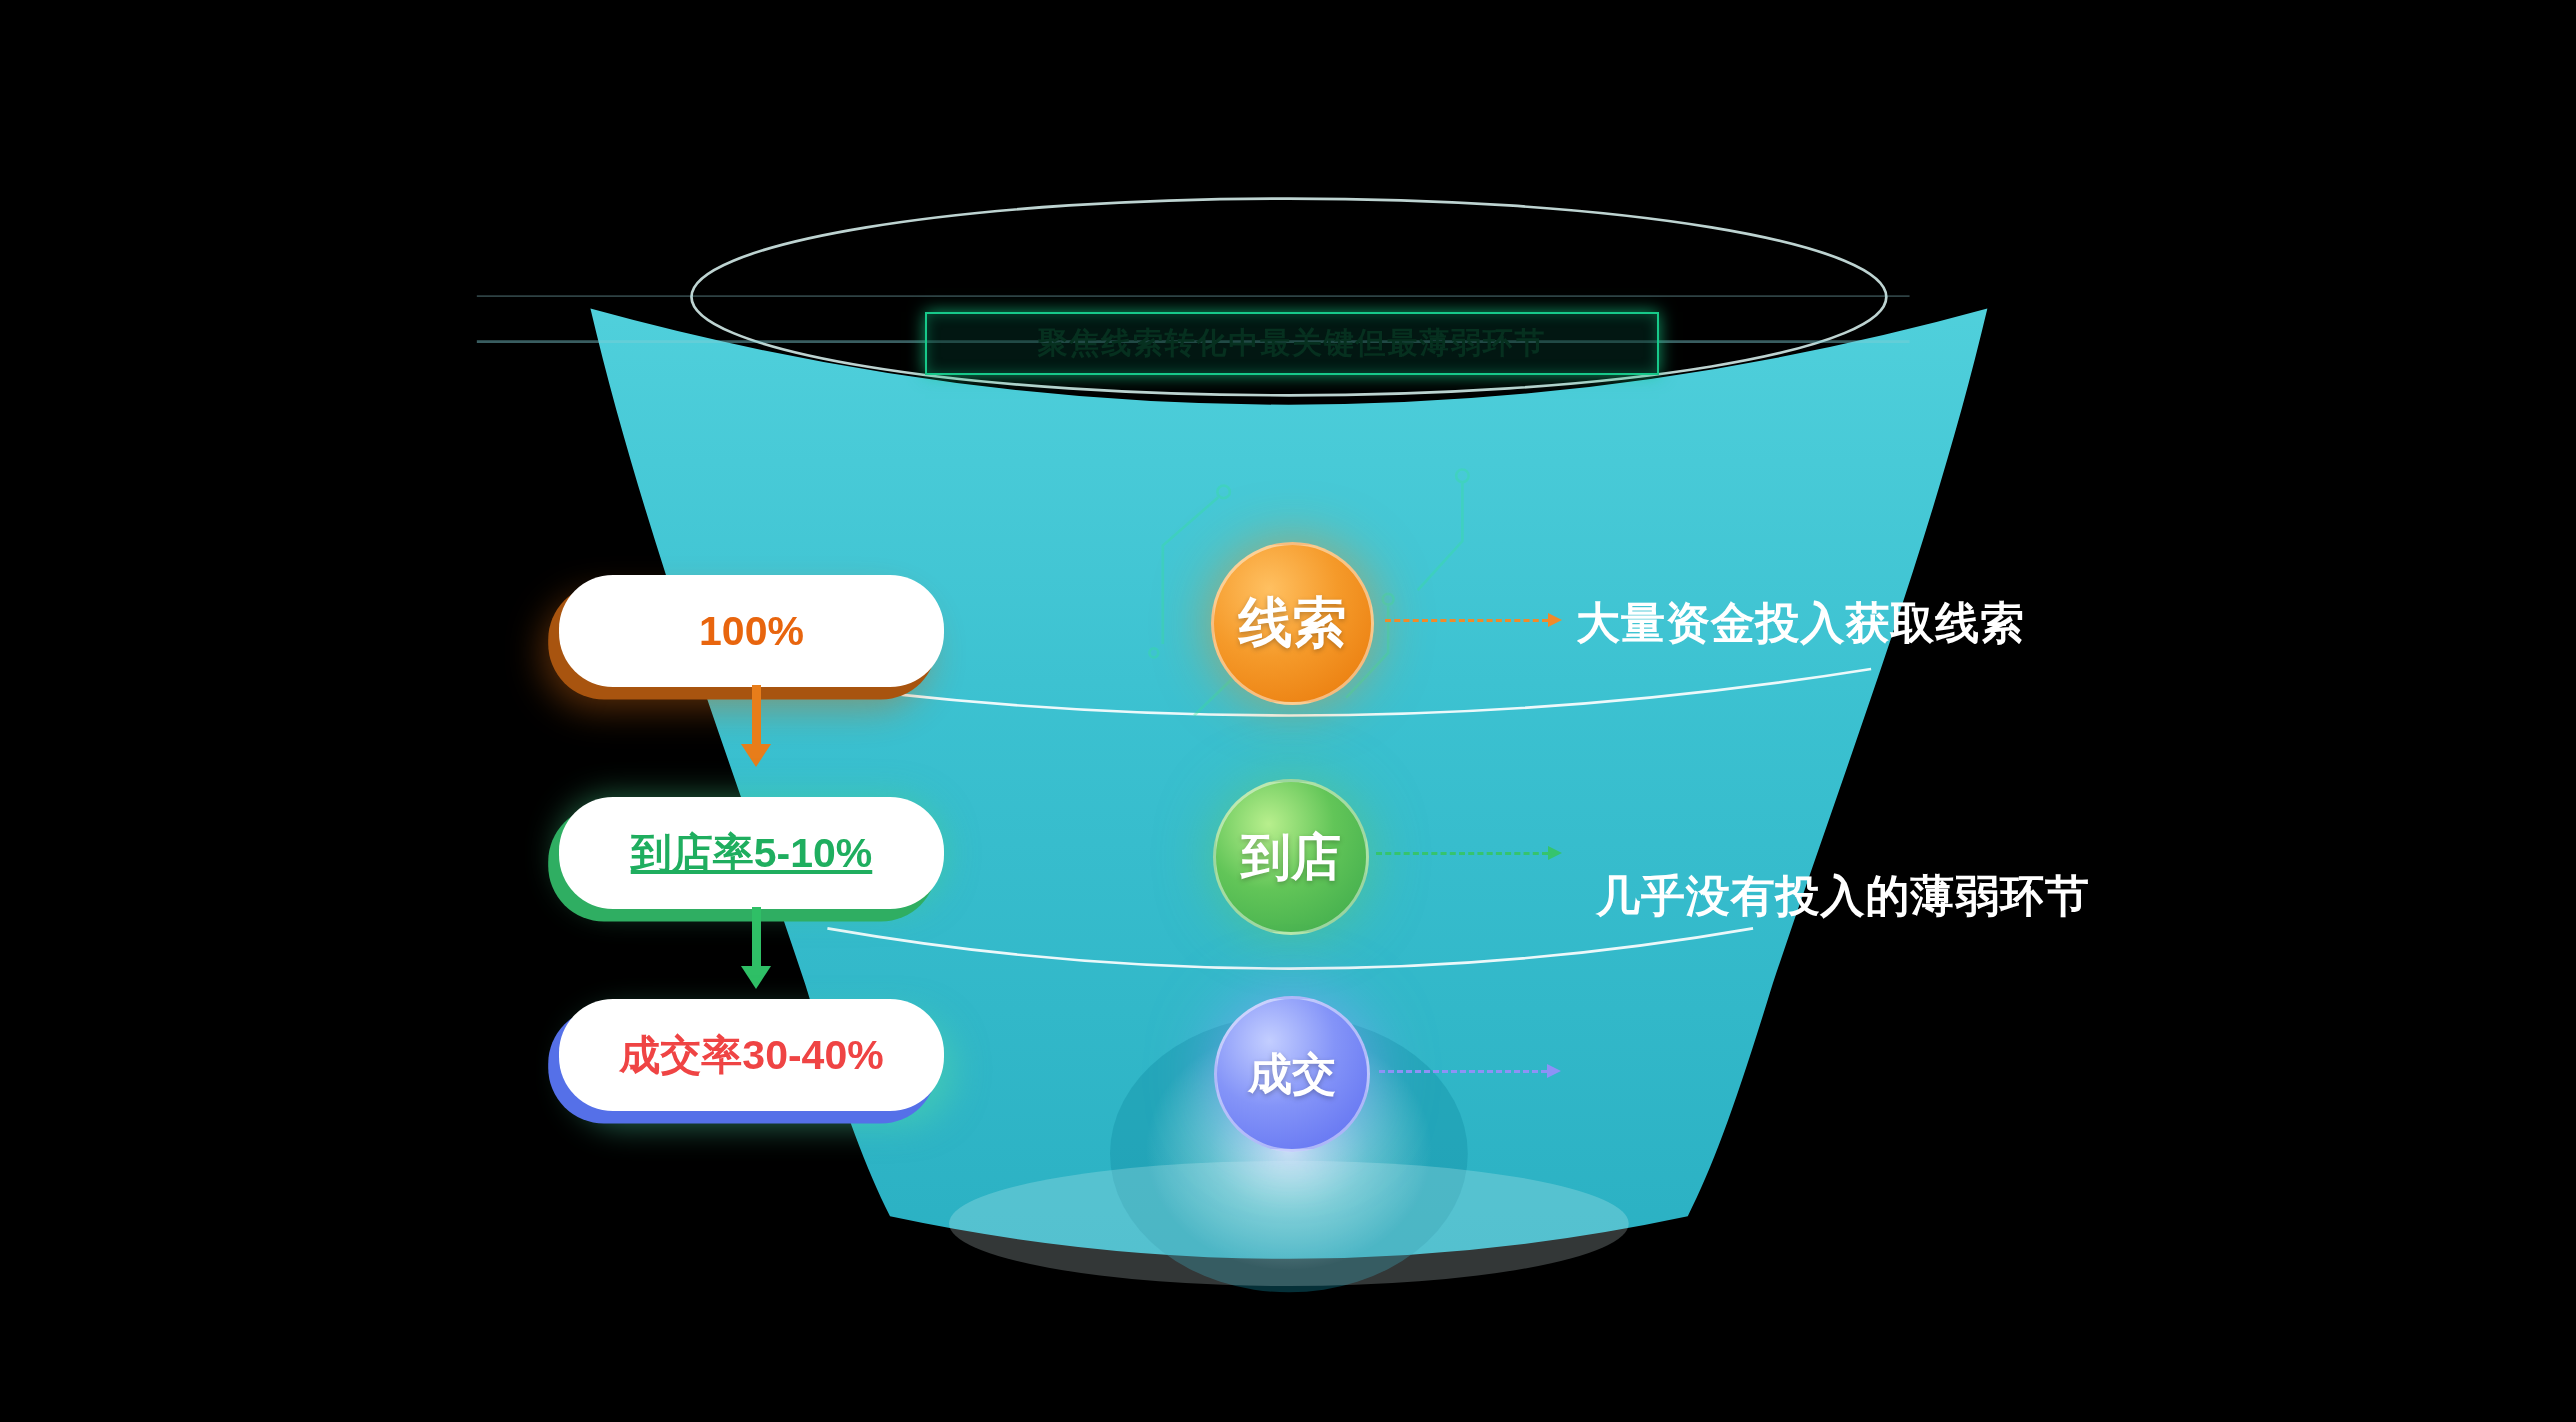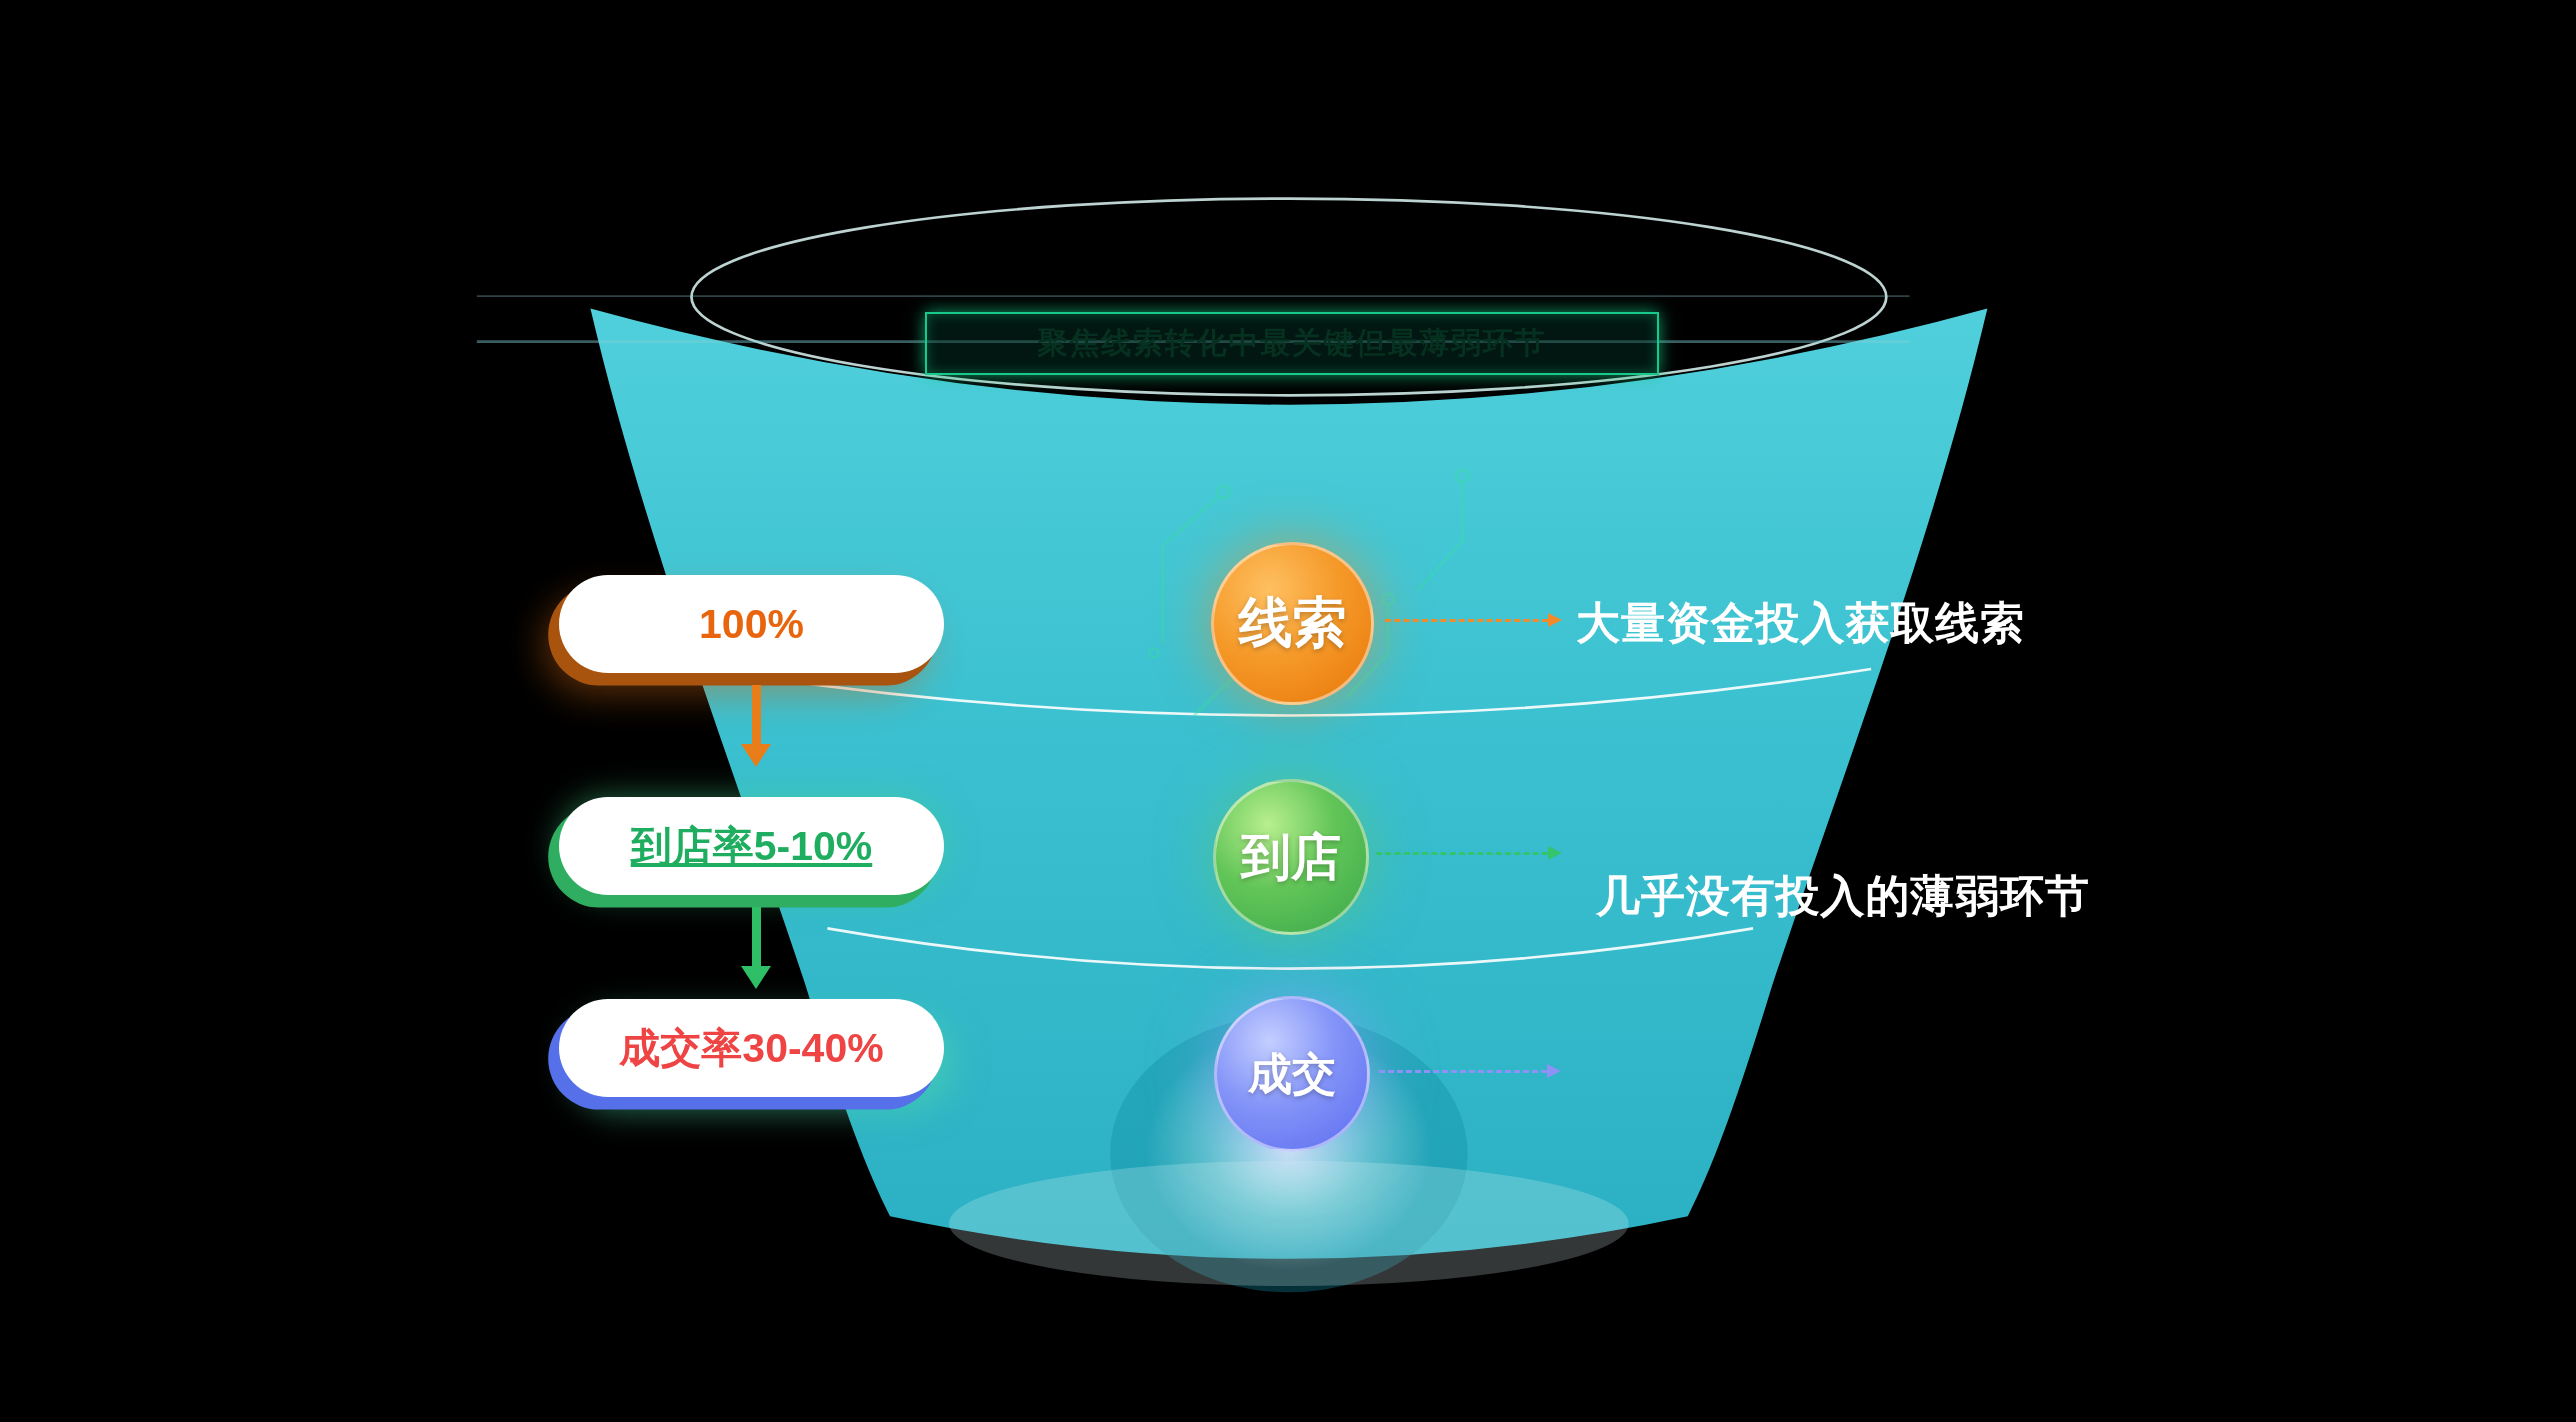--- a/index.html
+++ b/index.html
@@ -35,21 +35,21 @@
     box-shadow:0 0 54px rgba(100,200,110,0.55);
   }
   .circle-deal{
     left:1214px;top:996px;width:150px;height:150px;font-size:44px;
     background:radial-gradient(circle at 35% 28%, #c3ceff 0%, #8494f8 45%, #5b6cf0 100%);
     box-shadow:0 0 63px rgba(150,165,255,0.6);
   }
 
   
   .pill{
-    position:absolute;left:559px;width:385px;height:98px;border-radius:54px;
+    position:absolute;left:559px;width:385px;height:112px;border-radius:54px;
     background:#ffffff;display:flex;align-items:center;justify-content:center;
     font-size:41px;font-weight:700;
   }
   .pill-1{top:575px;color:#e8650e;
     box-shadow:-9px 10.7px 0 1.8px #a8540f, -16px 21.5px 36px rgba(200,100,20,0.45);}
   .pill-2{top:797px;color:#1fae5f;
     box-shadow:-9px 10.7px 0 1.8px #2fae62, 0 0 32px rgba(70,210,140,0.5);text-decoration:underline;}
   .pill-3{top:999px;color:#ef4444;
     box-shadow:-9px 10.7px 0 1.8px #5570e8, 10.7px 14.3px 32px rgba(80,215,170,0.5);}
 

